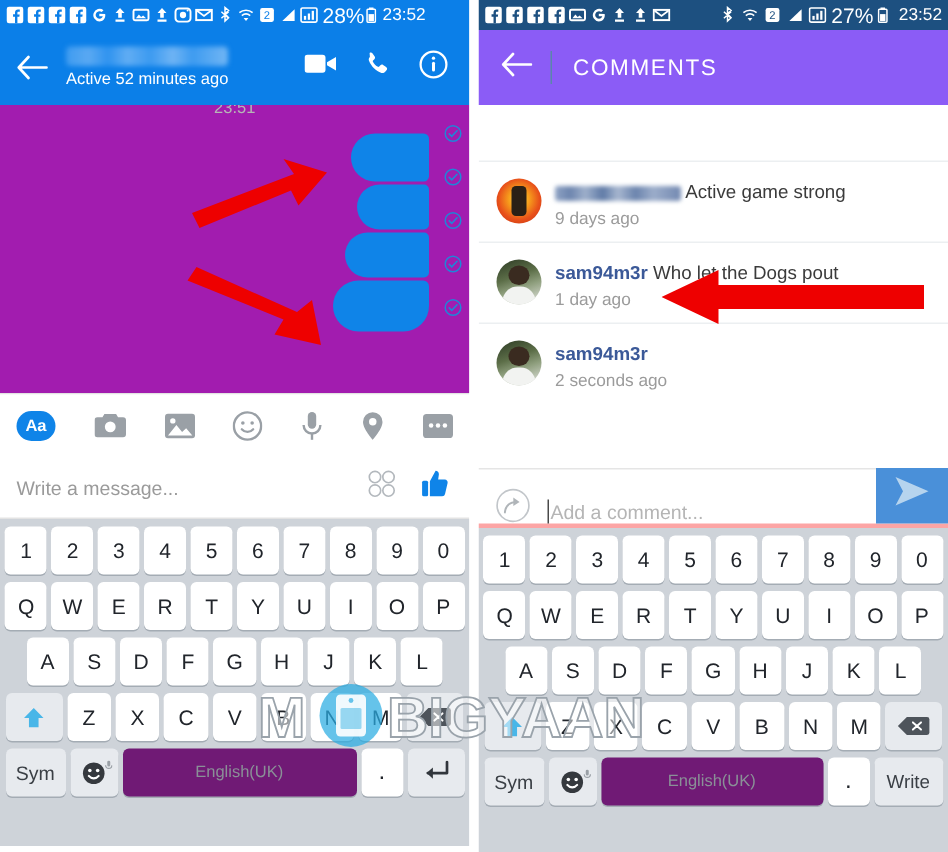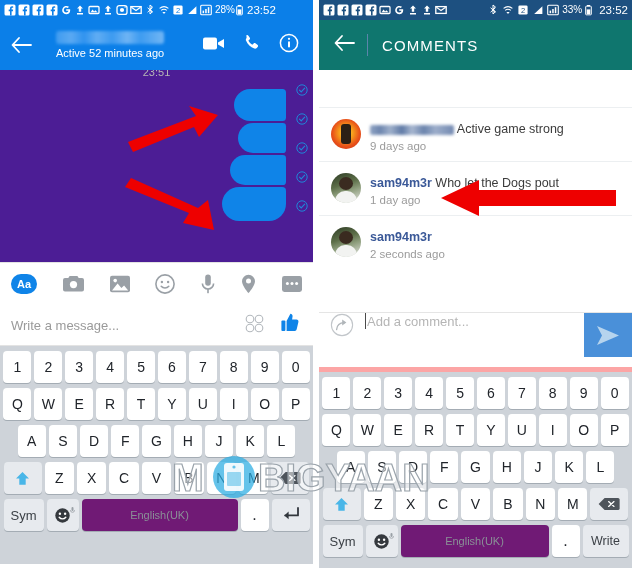--- a/index.html
+++ b/index.html
@@ -12,37 +12,37 @@
   .panel-right{left:319px;width:313px;}
   .panel-gap{position:absolute;left:313px;top:0;width:6px;height:568px;background:#ffffff;}
 
   
   .statusbar{position:relative;height:20px;display:flex;align-items:center;box-sizing:border-box;padding:0 4px;}
   .sb-left{background:#0b7fe8;}
   .sb-right{background:#1d5080;}
   .sb-icons{display:flex;align-items:center;gap:2px;}
   .sb-spacer{flex:1;}
   .sb-right-group{display:flex;align-items:center;gap:3px;}
-  .sb-txt{color:#ffffff;font-size:10px;line-height:1;letter-spacing:0;white-space:nowrap;}
+  .sb-txt{color:#ffffff;font-size:14px;line-height:1;letter-spacing:0;white-space:nowrap;}
   .sb-time{color:#ffffff;font-size:11.5px;font-weight:400;margin-left:4px;white-space:nowrap;}
   .ic{display:inline-block;width:12px;height:12px;position:relative;}
   .ic svg{display:block;width:12px;height:12px;}
 
   
   .mh{height:50px;background:#0b7fe8;display:flex;align-items:center;padding:0 10px;box-sizing:border-box;}
   .mh-back{width:30px;flex:0 0 30px;display:flex;align-items:center;justify-content:flex-start;}
-  .mh-names{flex:1;min-width:0;padding-left:4px;margin-left:12px;}
+  .mh-names{flex:1;min-width:0;padding-left:4px;}
   .mh-name{height:13px;width:108px;border-radius:3px;margin-bottom:3px;
     background:linear-gradient(90deg,#3e9bf0 0%,#5aa9f2 14%,#2f93ef 26%,#61adf3 38%,#3b9af0 52%,#6fb4f4 66%,#3d9bf0 78%,#72b6f4 100%);
     filter:blur(1.6px);}
   .mh-active{color:#ffffff;font-size:11px;line-height:12px;white-space:nowrap;}
   .mh-actions{display:flex;align-items:center;gap:18px;padding-right:4px;}
 
   
-  .thread{position:relative;height:192px;background:#4c1d95;overflow:hidden;}
+  .thread{position:relative;height:192px;background:#a21caf;overflow:hidden;}
   .thread-ts{position:absolute;left:0;right:0;top:-4px;text-align:center;color:#b6b6b6;font-size:11px;}
   .bubbles{position:absolute;right:27px;top:19px;display:flex;flex-direction:column;align-items:flex-end;}
   .bub{background:#0f84e8;margin-bottom:2px;}
   .bub.b1{width:52px;height:32px;border-radius:18px 4px 4px 18px;}
   .bub.b2{width:48px;height:30px;border-radius:18px 4px 4px 18px;}
   .bub.b3{width:56px;height:30px;border-radius:18px 4px 4px 18px;}
   .bub.b4{width:64px;height:34px;border-radius:18px 4px 18px 18px;}
   .ticks{position:absolute;right:5px;top:12px;display:flex;flex-direction:column;gap:17px;}
   .tick{width:12px;height:12px;}
   .arrow-svg{position:absolute;left:0;top:0;width:313px;height:192px;pointer-events:none;}
@@ -50,21 +50,21 @@
   
   .divider{height:1px;background:#e3e3e3;}
   .tools{height:42px;display:flex;align-items:center;justify-content:space-between;padding:0 11px;box-sizing:border-box;background:#fff;}
   .aa{width:26px;height:20px;border-radius:10px;background:#0f84e8;color:#fff;font-size:11px;font-weight:bold;display:flex;align-items:center;justify-content:center;}
   .tool{display:flex;align-items:center;justify-content:center;}
   .composer{height:40px;display:flex;align-items:center;padding:0 11px;box-sizing:border-box;background:#fff;}
   .composer-ph{flex:1;color:#9a9a9a;font-size:13px;}
   .composer-right{display:flex;align-items:center;gap:16px;padding-right:2px;}
 
   
-  .ch{height:50px;background:#0f766e;display:flex;align-items:center;box-sizing:border-box;padding:0 14px;}
+  .ch{height:50px;background:#8b5cf6;display:flex;align-items:center;box-sizing:border-box;padding:0 14px;}
   .ch-sep{width:1px;height:22px;background:#5b85ab;margin:0 14px 0 12px;}
   .ch-title{color:#ffffff;font-size:15px;letter-spacing:1.1px;font-weight:500;}
 
   
   .clist{position:relative;height:242px;background:#fff;overflow:hidden;}
   .crow{display:flex;padding:11px 12px 9px 12px;box-sizing:border-box;}
   .crow + .crow{border-top:1px solid #eceff1;}
   .clist .crow:first-child{border-top:1px solid #eceff1;margin-top:37px;}
   .avatar{width:30px;height:30px;border-radius:50%;flex:0 0 30px;margin-right:9px;overflow:hidden;position:relative;}
   .av-a{background:radial-gradient(circle at 50% 46%, #ffd34d 0%, #f7a01c 30%, #e8501a 62%, #c0310e 100%);}
@@ -75,21 +75,21 @@
   .cbody{flex:1;min-width:0;}
   .cline{font-size:12.5px;line-height:16px;color:#3b3b3b;}
   .cuser{color:#3b5998;font-weight:bold;}
   .cuser.blur{display:inline-block;vertical-align:middle;height:10px;width:84px;border-radius:2px;
     background:linear-gradient(90deg,#8fa3c4 0%,#6d85ae 12%,#9fb0cb 24%,#5f7aa6 38%,#a8b7d0 50%,#6b84ad 64%,#9cadca 78%,#7389b1 100%);
     filter:blur(1.5px);}
   .ctime{font-size:11.5px;color:#9b9b9b;margin-top:3px;}
   .carrow{position:absolute;left:122px;top:108px;width:175px;height:40px;}
 
   
-  .ccomp{height:60px;display:flex;align-items:flex-start;background:#fff;border-top:1px solid #e5e5e5;border-bottom:5px solid #fca5a5;box-sizing:border-box;}
+  .ccomp{height:40px;display:flex;align-items:flex-end;background:#fff;border-top:1px solid #e5e5e5;border-bottom:3px solid #fca5a5;box-sizing:border-box;}
   .ccomp-ic{width:46px;flex:0 0 46px;display:flex;align-items:center;justify-content:center;}
   .ccomp-in{flex:1;display:flex;align-items:center;color:#b5b5b5;font-size:13px;}
   .caret{width:1px;height:16px;background:#4a4a4a;margin-right:1px;}
   .sendbtn{width:48px;flex:0 0 48px;height:44px;background:#4a90d9;display:flex;align-items:center;justify-content:center;}
 
   
   .kb{background:#ced3d9;padding:5px 2px 6px 2px;box-sizing:border-box;}
   .kbrow{display:flex;justify-content:center;align-items:center;margin-bottom:5px;}
   .kbrow:last-child{margin-bottom:0;}
   .key{background:#ffffff;border-radius:4px;box-shadow:0 1px 0 rgba(130,140,150,.55);
@@ -522,21 +522,21 @@
             </svg>
           </span>
         <span class="ic">
             <svg viewBox="0 0 12 12">
               <rect x="0.7" y="1.3" width="10.6" height="9.4" rx="1" fill="none" stroke="#fff" stroke-width="1.1"></rect>
               <rect x="2.6" y="6.6" width="1.5" height="2.6" fill="#fff"></rect>
               <rect x="5.2" y="5" width="1.5" height="4.2" fill="#fff"></rect>
               <rect x="7.8" y="3.2" width="1.5" height="6" fill="#fff"></rect>
             </svg>
           </span>
-        <span class="sb-txt">33%</span>
+        <span class="sb-txt">27%</span>
         <span class="ic" style="width:7px;height:12px">
             <svg viewBox="0 0 7 12" style="width:7px;height:12px">
               <rect x="2" y="1" width="3" height="1.2" fill="#fff"></rect>
               <rect x="0.7" y="2.2" width="5.6" height="8.6" rx=".6" fill="none" stroke="#fff" stroke-width="1"></rect>
               <rect x="1.7" y="5.4" width="3.6" height="4.6" fill="#fff"></rect>
             </svg>
           </span>
         <span class="sb-time">23:52</span>
       </span>
     </div>

